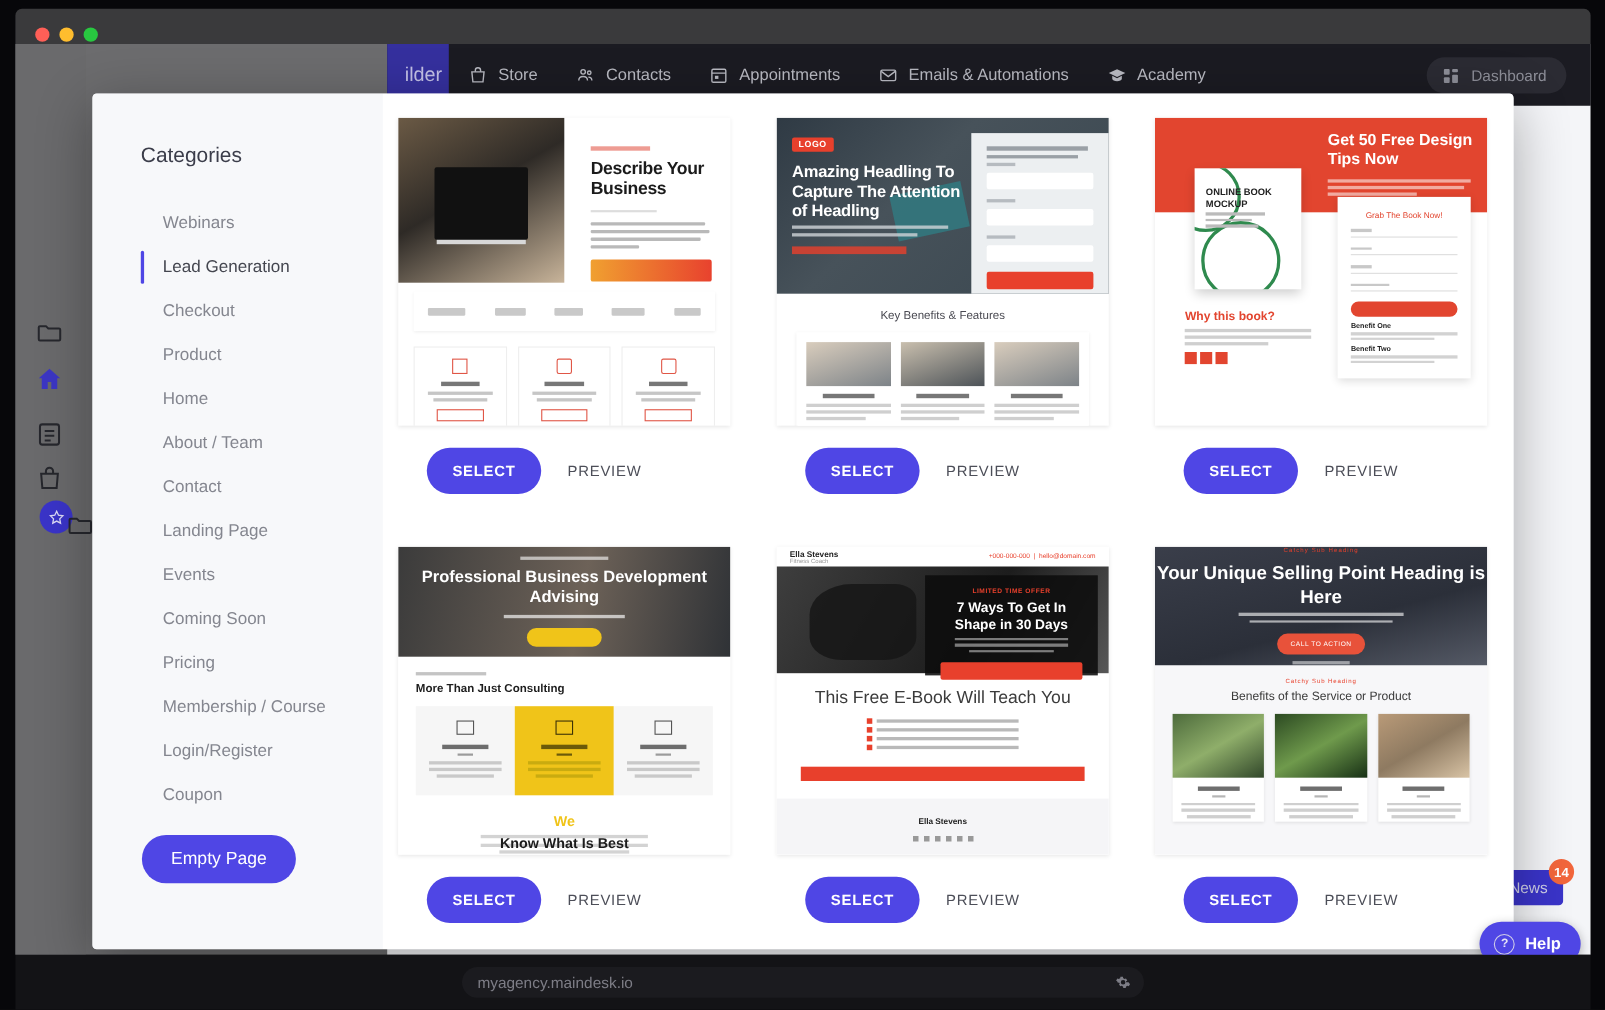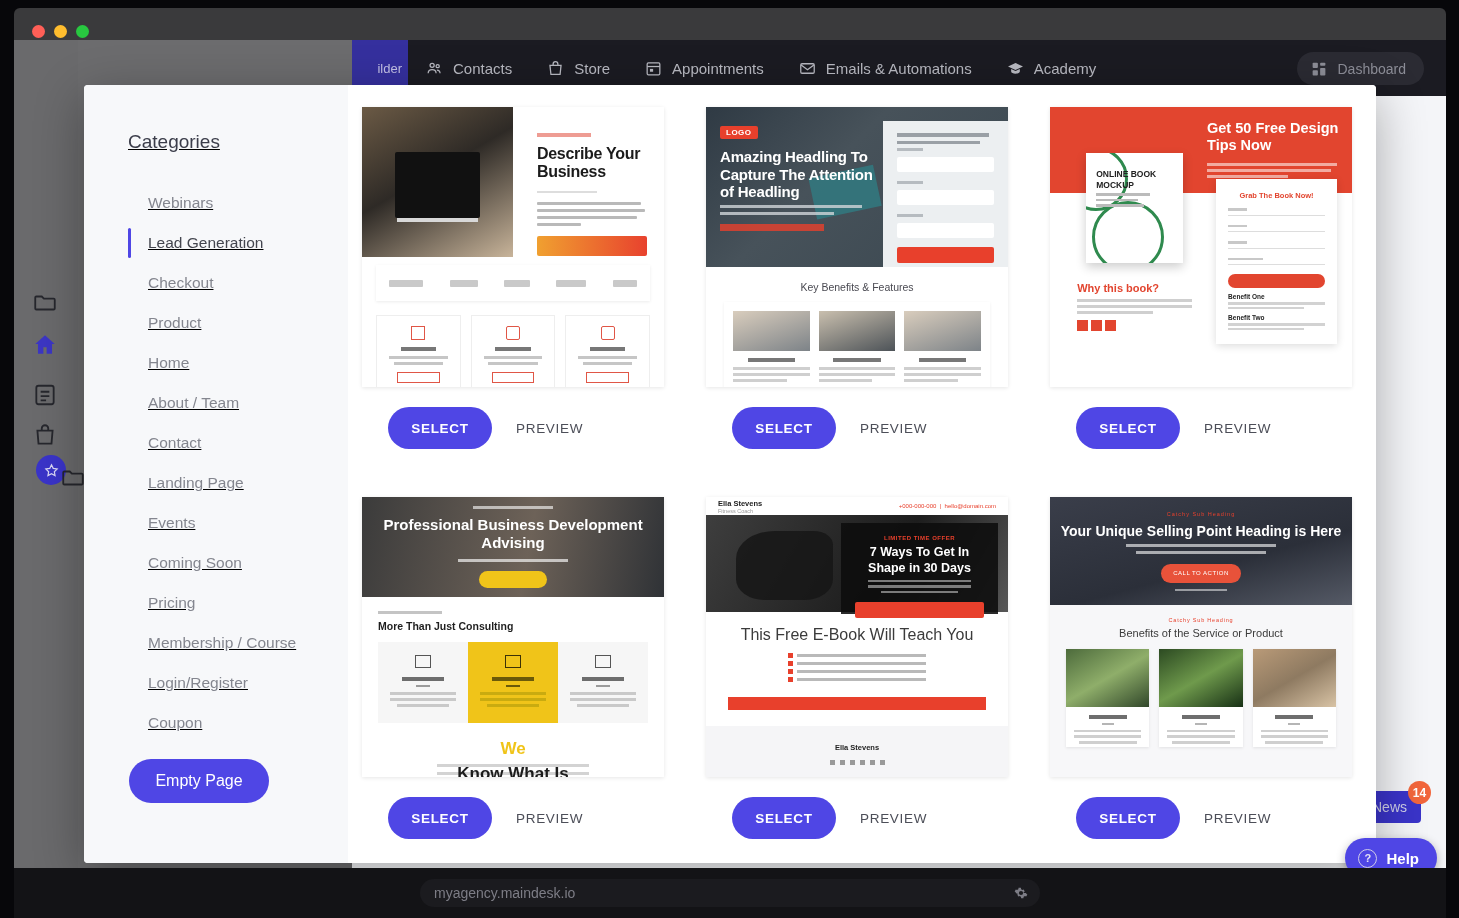--- a/index.html
+++ b/index.html
@@ -23,36 +23,36 @@
   .rail-ico { position:absolute; left:18px; width:28px; height:28px; opacity:.95; }
   .rail-badge { position:absolute; left:22px; top:415px; width:30px; height:30px; border-radius:50%; background:#3a34c9; display:flex; align-items:center; justify-content:center; }
 
   .page-title-ghost {
     position:absolute; left:80px; top:62px; font-size:27px; font-weight:700; color:#2b2b35; opacity:.62; letter-spacing:.2px;
   }
 
   
   .topnav { position:absolute; left:338px; top:0; right:0; height:56px; background:#1b1b22; display:flex; align-items:center; }
   .topnav .builder-tab { width:56px; height:56px; background:#35309e; display:flex; align-items:center; justify-content:flex-end; padding-right:6px; }
-  .builder-text { color:#c3c1e6; font-size:13px; }
+  .builder-text { color:#c3c1e6; font-size:18px; }
   .nav-item { display:flex; align-items:center; gap:9px; padding:0 17px; height:56px; color:#b9bac2; font-size:15px; white-space:nowrap; }
   .nav-item svg { flex:0 0 auto; }
   .dash-pill { position:absolute; right:22px; top:12px; height:33px; padding:0 18px 0 13px; background:#2b2b33; border-radius:18px; display:flex; align-items:center; gap:10px; color:#8d8e98; font-size:14px; }
 
   
   .app-content-bg { position:absolute; left:338px; top:56px; right:0; bottom:0; background:#f4f5f8; }
 
   
   .modal {
     position:absolute; left:84px; top:85px; width:1292px; height:778px;
     background:#f7f8fa; border-radius:4px;
     box-shadow:0 12px 50px rgba(0,0,0,.32);
     display:flex; overflow:hidden;
   }
-  .modal-sidebar { width:264px; flex:0 0 264px; background:#f7f8fa; padding:46px 0 0 44px; position:relative;text-decoration:underline; }
+  .modal-sidebar { width:264px; flex:0 0 264px; background:#f7f8fa; padding:46px 0 0 44px; position:relative; }
   .cat-title { font-size:19px; color:#3b3d4a; margin-bottom:30px; }
   .cat-list { display:flex; flex-direction:column; }
   .cat-item { height:40px; display:flex; align-items:center; padding-left:20px; position:relative; font-size:15.5px; color:#84868f; cursor:pointer; }
   .cat-item.active { color:#44464f; }
   .cat-item.active::before { content:""; position:absolute; left:0; top:5px; bottom:5px; width:3px; background:#4f46e5; border-radius:2px; }
   .empty-page-btn {
     margin-top:16px; margin-left:1px; width:140px; height:44px; border:none; border-radius:22px;
     background:#4f46e5; color:#fff; font-size:16px; font-family:"Liberation Sans",sans-serif; cursor:pointer;
   }
 
@@ -118,21 +118,21 @@
   .t3-top{height:86px;background:#e2452f;position:relative;padding:12px 0 0 0;}
   .t3-top-h{position:absolute;left:52%;top:13px;color:#fff;font-size:14.5px;font-weight:700;line-height:1.2;}
   .t3-top-p{position:absolute;left:52%;top:56px;right:10px;}
   .t3-top-p span{display:block;height:3px;background:#fff;opacity:.55;margin-bottom:3px;}
   .t3-book{position:absolute;left:12%;top:46px;width:32%;height:110px;background:#fff;box-shadow:0 4px 10px rgba(0,0,0,.2);padding:16px 10px;z-index:3;overflow:hidden;}
   .t3-book::before{content:"";position:absolute;left:-22px;top:-6px;width:58px;height:58px;border:3px solid #2f8a4e;border-radius:50%;}
   .t3-book::after{content:"";position:absolute;left:6px;top:48px;width:66px;height:66px;border:3px solid #2f8a4e;border-radius:50%;}
   .t3-book b{position:relative;z-index:2;font-size:8.5px;font-weight:700;color:#222;line-height:1.25;display:block;}
   .t3-book i{position:relative;z-index:2;display:block;height:2.5px;background:#bbb;margin-top:3px;width:70%;}
   .t3-form{position:absolute;right:5%;top:72px;width:40%;background:#fff;box-shadow:0 2px 8px rgba(0,0,0,.14);padding:12px 12px;z-index:4;}
-  .t3-form h5{color:#e2452f;font-size:7.5px;text-align:center;font-weight:700;margin-bottom:8px;}
+  .t3-form h5{color:#e2452f;font-size:7.5px;text-align:center;font-weight:400;margin-bottom:8px;}
   .t3-form .fl{height:2.6px;width:20%;background:#c8c8c8;margin-bottom:4px;}
   .t3-form .fi{height:1px;background:#ddd;margin-bottom:9px;}
   .t3-dl{height:14px;background:#e2452f;border-radius:7px;margin:6px 0 5px;}
   .t3-ben b{display:block;font-size:6.5px;color:#222;margin:5px 0 2px;}
   .t3-ben span{display:block;height:2.4px;background:#d2d2d2;margin-bottom:2px;}
   .t3-why{position:absolute;left:9%;top:175px;width:38%;z-index:3;}
   .t3-why h5{color:#e2452f;font-size:11px;font-weight:700;margin-bottom:5px;}
   .t3-why span{display:block;height:3px;background:#cfcfcf;margin-bottom:3px;}
   .t3-soc{display:flex;gap:3px;margin-top:6px;}
   .t3-soc i{width:11px;height:11px;background:#e2452f;}
@@ -147,21 +147,21 @@
   .t4-tag{height:3px;width:64px;background:#c4c4c4;margin-bottom:6px;}
   .t4-h2{font-size:10.5px;font-weight:700;color:#1e1e1e;margin-bottom:10px;}
   .t4-cols{display:flex;}
   .t4-col{flex:1;background:#f6f6f6;padding:13px 8px;text-align:center;}
   .t4-col.hl{background:#f0c419;}
   .t4-ic{width:16px;height:13px;margin:0 auto 9px;border:1.4px solid #555;}
   .t4-col b{display:block;height:4px;width:58%;margin:0 auto 4px;background:#6d6d6d;}
   .t4-col i{display:block;width:14px;height:1.5px;background:#9b9b9b;margin:4px auto 5px;}
   .t4-col span{display:block;height:3px;background:#c9c9c9;margin:0 4px 3px;}
   .t4-band{margin-top:16px;text-align:center;}
-  .t4-band h4{font-size:17px;font-weight:700;color:#1c1c1c;}
+  .t4-band h4{font-size:13px;font-weight:700;color:#1c1c1c;}
   .t4-band h4 em{color:#f0c419;font-style:normal;}
   .t4-band span{display:block;height:3px;background:#d3d3d3;margin:5px 22% 3px;}
 
   
   .t5-bar{height:22px;background:#fff;display:flex;align-items:center;justify-content:space-between;padding:0 12px;}
   .t5-bar b{font-size:7.5px;color:#222;}
   .t5-bar b i{display:block;font-style:normal;font-size:5.5px;color:#999;font-weight:400;}
   .t5-bar .contact{font-size:6px;color:#e8402c;}
   .t5-hero{height:115px;background:linear-gradient(120deg,#3e3e3e,#1d1d1d 60%,#575757);position:relative;}
   .t5-hero::before{content:"";position:absolute;left:10%;top:16%;width:32%;height:72%;background:#161616;border-radius:40% 20% 30% 30%;opacity:.85;}
@@ -177,21 +177,21 @@
   .t5-list span{flex:1;height:3px;background:#b9b9b9;}
   .t5-dl{margin:12px 22px 0;height:16px;background:#e8402c;}
   .t5-foot{margin-top:16px;text-align:center;background:#f5f5f7;padding:10px 0 12px;}
   .t5-foot b{font-size:7.5px;color:#222;}
   .t5-foot .s{display:flex;gap:5px;justify-content:center;margin-top:6px;}
   .t5-foot .s i{width:5px;height:5px;background:#999;}
 
   
   .t6-hero{height:108px;background:linear-gradient(165deg,#3a3e4a,#2b2f39 60%,#555a66);display:flex;flex-direction:column;align-items:center;justify-content:center;}
   .t6-eye{font-size:5.5px;color:#e8402c;letter-spacing:1px;margin-bottom:6px;}
-  .t6-h{color:#fff;font-size:14px;font-weight:700;text-align:center;line-height:1.25;}
+  .t6-h{color:#fff;font-size:17px;font-weight:700;text-align:center;line-height:1.25;}
   .t6-p span{display:block;height:2.6px;background:#fff;opacity:.6;margin:4px auto 0;width:150px;}
   .t6-cta{margin-top:10px;width:80px;height:19px;border-radius:10px;background:#e8523a;color:#fff;font-size:6px;display:flex;align-items:center;justify-content:center;letter-spacing:.5px;}
   .t6-note{height:2.5px;width:52px;background:#fff;opacity:.5;margin-top:6px;}
   .t6-sec{padding:12px 0 0;text-align:center;background:#f7f7f9;flex:1;}
   .t6-tag{font-size:5.5px;color:#e8402c;letter-spacing:.8px;}
   .t6-h2{font-size:11px;color:#3b3b3b;margin:4px 0 10px;}
   .t6-cards{display:flex;gap:10px;padding:0 16px;}
   .t6-c{flex:1;background:#fff;box-shadow:0 1px 3px rgba(0,0,0,.09);}
   .t6-img{height:58px;}
   .t6-img.a{background:linear-gradient(150deg,#4d6b3c,#8fae6a,#31472a);}
@@ -267,34 +267,34 @@
 
     <div class="app-content-bg"></div>
 
     <div class="topnav">
       <div class="builder-tab">
         <span class="builder-text">ilder</span>
       </div>
 
       <div class="nav-item">
         <svg viewBox="0 0 24 24" width="19" height="19" fill="none" stroke="#b9bac2" stroke-width="1.6">
+            <path d="M5 8h14l-1.2 11.5H6.2z"></path>
+            <path d="M9 8V6.2A3 3 0 0115 6.2V8"></path>
+          </svg>
+        <span>Store</span>
+      </div>
+
+      <div class="nav-item">
+        <svg viewBox="0 0 24 24" width="19" height="19" fill="none" stroke="#b9bac2" stroke-width="1.6">
             <circle cx="9" cy="8" r="2.6"></circle>
             <circle cx="16" cy="9" r="2"></circle>
             <path d="M4 18c0-2.8 2.2-4.6 5-4.6s5 1.8 5 4.6"></path>
             <path d="M15 14c2.4 0 4 1.6 4 4"></path>
           </svg>
         <span>Contacts</span>
-      </div>
-
-      <div class="nav-item">
-        <svg viewBox="0 0 24 24" width="19" height="19" fill="none" stroke="#b9bac2" stroke-width="1.6">
-            <path d="M5 8h14l-1.2 11.5H6.2z"></path>
-            <path d="M9 8V6.2A3 3 0 0115 6.2V8"></path>
-          </svg>
-        <span>Store</span>
       </div>
 
       <div class="nav-item">
         <svg viewBox="0 0 24 24" width="19" height="19" fill="none" stroke="#b9bac2" stroke-width="1.6">
             <rect x="4" y="5" width="16" height="15" rx="1.6"></rect>
             <path d="M4 9.5h16"></path>
             <rect x="7.5" y="12.5" width="4" height="3.6" fill="#b9bac2" stroke="none"></rect>
           </svg>
         <span>Appointments</span>
       </div>

